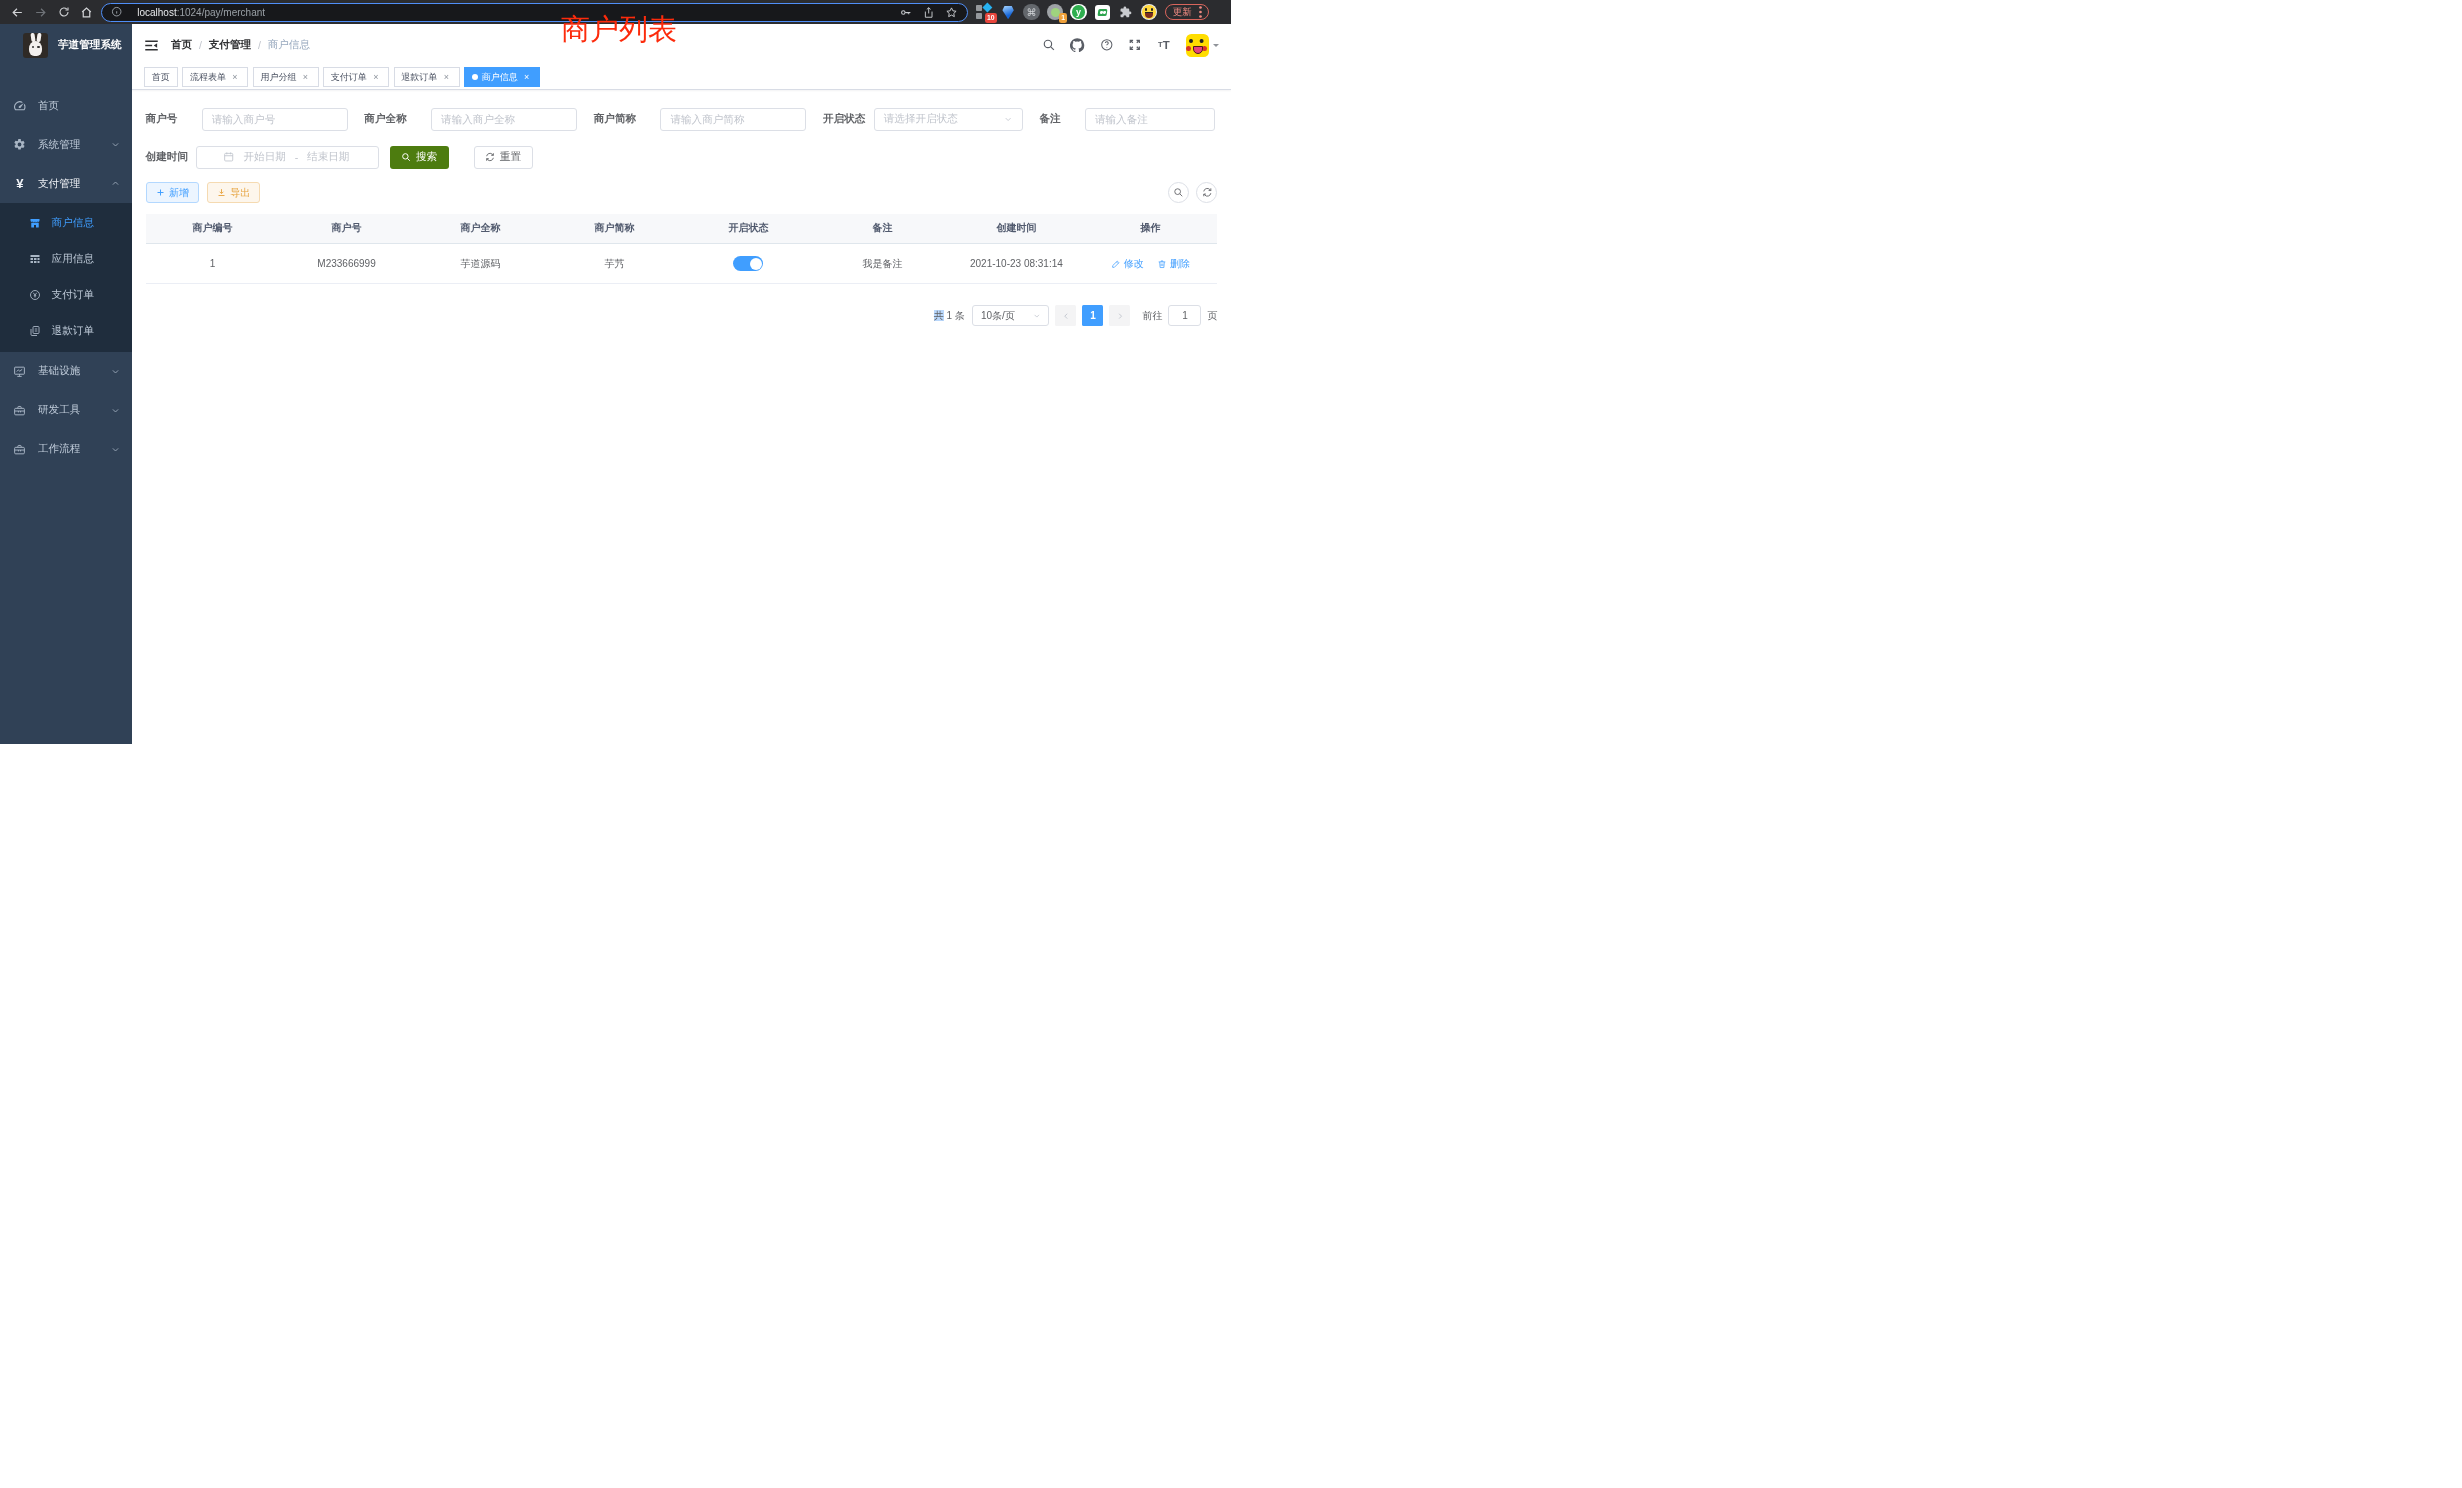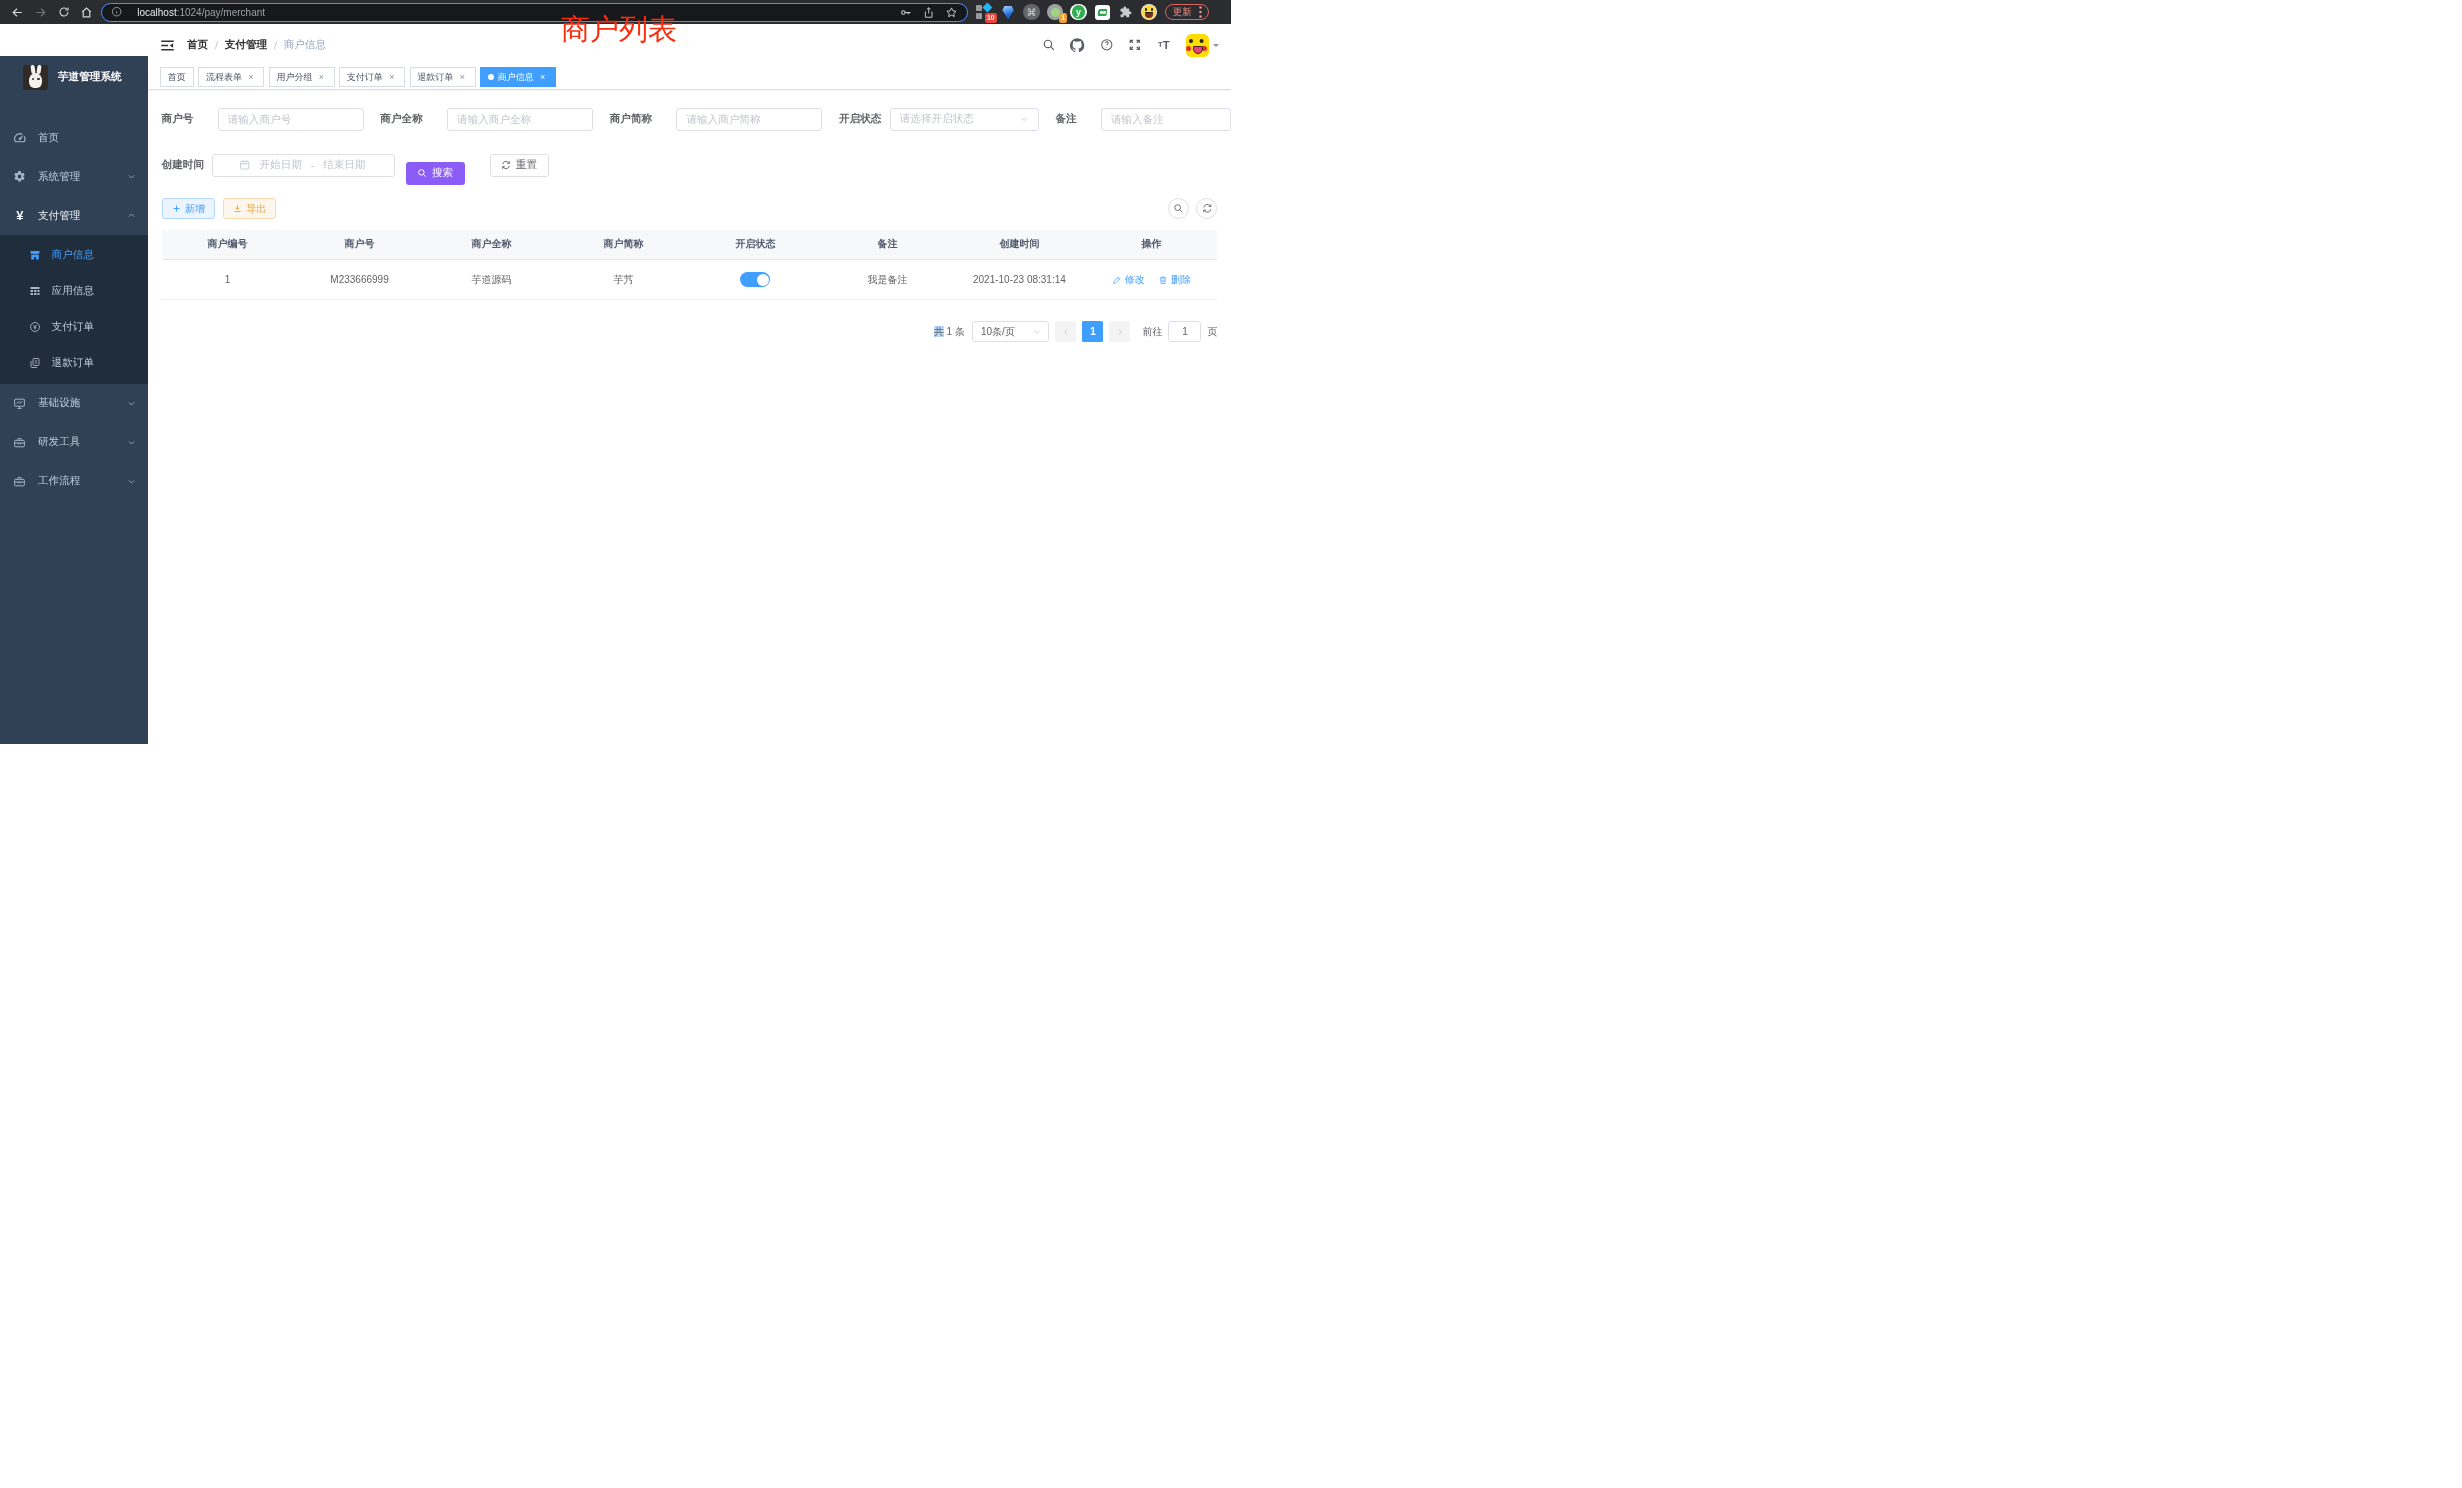--- a/index.html
+++ b/index.html
@@ -44,21 +44,21 @@
   .ext-face .emoji { width:13.6px; height:13.6px; border-radius:50%; background:#ffd83d; position:relative; }
   .ext-face .emoji::before { content:""; position:absolute; top:3px; left:2.3px; width:2.3px; height:2.3px; border-radius:50%; background:#222; box-shadow:6px 0 0 #222; }
   .ext-face .emoji::after { content:""; position:absolute; top:6.8px; left:3px; width:7.6px; height:5.3px; border-radius:0 0 7.6px 7.6px; background:#7c2c1e; border-top:0.8px solid #222; }
   .update-pill { margin-left:7.6px; height:16.7px; border-radius:8.3px; border:1.1px solid #d8655c; color:#f08b82;
     padding:0 6.8px; display:flex; align-items:center; gap:6.8px; font-size:9.5px; flex:0 0 auto; }
 
   
   .app { display:flex; height:720px; }
 
   
-  .sidebar { width:148px; background:#304156; height:100%; flex:0 0 auto; color:#bfcbd9;margin-top:32px; }
+  .sidebar { width:132px; background:#304156; height:100%; flex:0 0 auto; color:#bfcbd9; }
   .logo-row { height:42px; display:flex; align-items:center; padding-left:23px; gap:10px; }
   .logo-avatar { width:25px; height:25px; border-radius:3px; background:#2f2a26; position:relative; overflow:hidden; flex:0 0 auto; }
   .logo-avatar .body { position:absolute; left:6px; top:8.3px; width:13px; height:15px; background:#f3f0ee; border-radius:50% 50% 40% 40%; }
   .logo-avatar .ear1,.logo-avatar .ear2 { position:absolute; width:3.8px; height:9px; background:#f3f0ee; border-radius:2.3px; top:0.8px; }
   .logo-avatar .ear1 { left:8.3px; transform:rotate(-8deg); }
   .logo-avatar .ear2 { left:13.6px; transform:rotate(8deg); }
   .logo-avatar .eye1,.logo-avatar .eye2 { position:absolute; width:2.3px; height:2.3px; background:#333; border-radius:50%; top:13px; }
   .logo-avatar .eye1 { left:9px; } .logo-avatar .eye2 { left:14.4px; }
   .logo-title { font-size:10.6px; font-weight:bold; color:#fff; white-space:nowrap; }
   .menu { margin-top:20px; }
@@ -121,21 +121,21 @@
   .el-select { position:relative; width:149px; height:23px; border:0.8px solid #dcdfe6; border-radius:3px;
     display:flex; align-items:center; padding:0 9px; font-size:10.6px; color:#c0c4cc; background:#fff; cursor:pointer; }
   .el-select .chevron { margin-left:auto; color:#c0c4cc; }
   .remark-input { width:130px; }
   .daterange { width:183px; height:23px; border:0.8px solid #dcdfe6; border-radius:3px; display:flex;
     align-items:center; padding:0 26px; gap:6px; font-size:10.6px; color:#c0c4cc; background:#fff; }
   .daterange .ph { flex:1; text-align:center; white-space:nowrap; }
   .daterange .sep { color:#c0c4cc; }
   .btn { display:inline-flex; align-items:center; justify-content:center; gap:4.5px; border-radius:3px;
     font-size:10.6px; height:23px; padding:0 10.6px; cursor:pointer; border:0.8px solid transparent; white-space:nowrap; }
-  .btn-primary { background:#8b5cf6; color:#fff; margin-left:10.6px;margin-top:16px; }
+  .btn-primary { background:#4d7c0f; color:#fff; margin-left:10.6px; }
   .btn-plain { background:#fff; border-color:#dcdfe6; color:#606266; margin-left:25px; }
   .btn-row { margin-top:13.6px; display:flex; align-items:center; }
   .btn-add { height:21px; font-size:10px; background:#ecf5ff; border-color:#b3d8ff; color:#409eff; padding:0 9px; }
   .btn-export { height:21px; font-size:10px; background:#fdf6ec; border-color:#f5dab1; color:#e6a23c; padding:0 9px; margin-left:7.6px; }
   .tool-circles { margin-left:auto; display:flex; gap:7.6px; }
   .circle-btn { width:21px; height:21px; border-radius:50%; border:0.8px solid #dcdfe6; background:#fff;
     display:flex; align-items:center; justify-content:center; color:#606266; cursor:pointer; }
 
   
   table.grid { margin-top:10.6px; width:100%; border-collapse:collapse; table-layout:fixed; }

